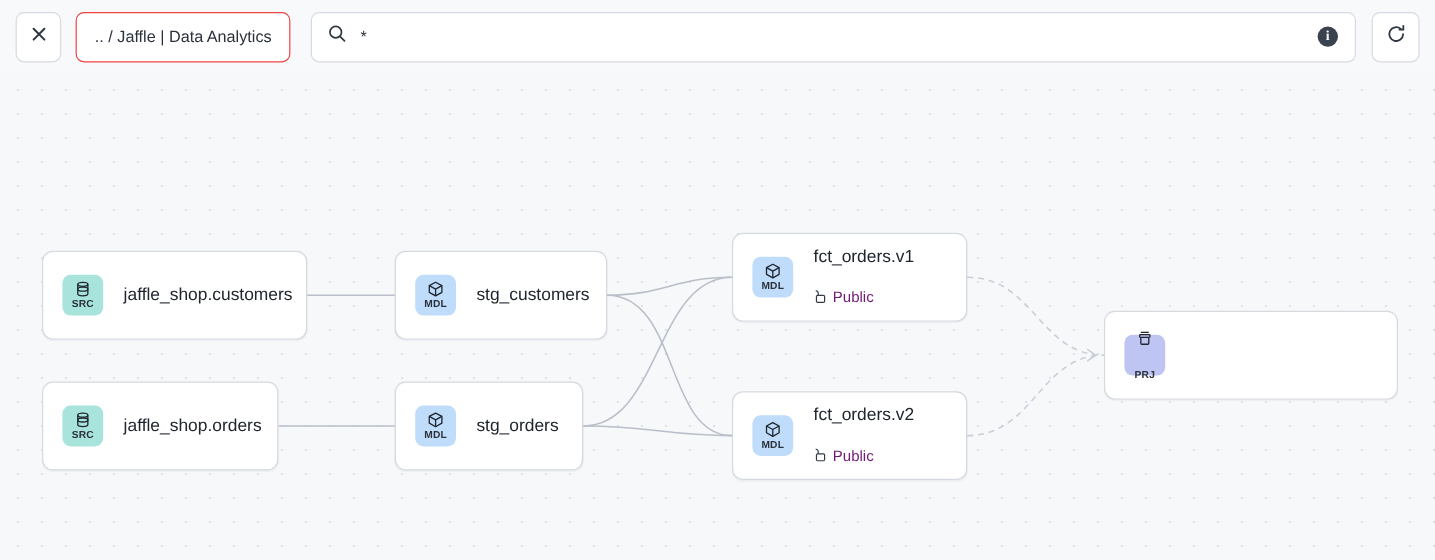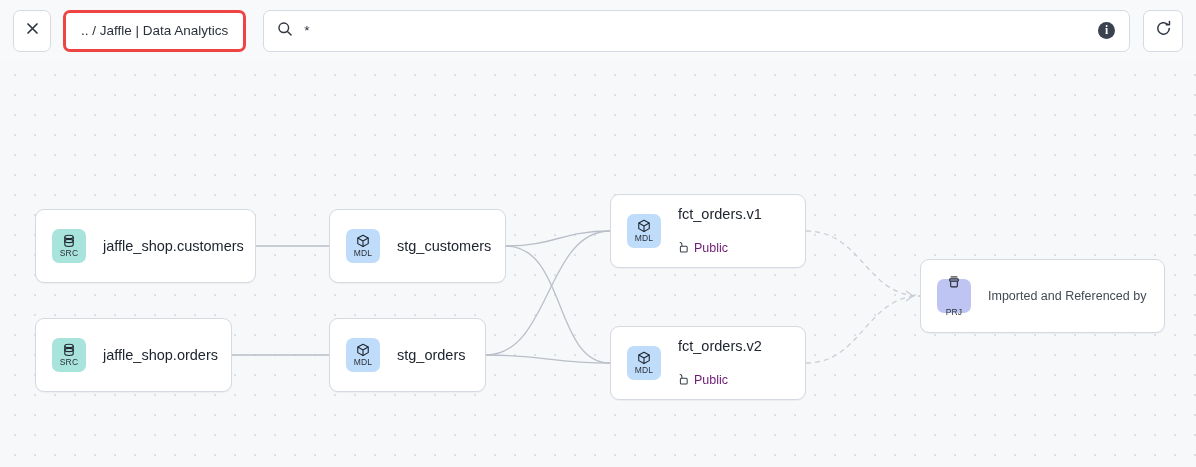--- a/index.html
+++ b/index.html
@@ -57,21 +57,21 @@
     cursor: pointer;
     flex: none;
   }
 
   #close-btn { width: 38px; }
 
   #breadcrumb {
     height: 42px;
     margin-left: 12px;
     padding: 0 15px;
-    border: 3px solid #ef4444;
+    border: 1px solid #ef4444;
     border-radius: 7px;
     background: #ffffff;
     display: flex;
     align-items: center;
     font-size: 13.5px;
     color: #2b313b;
     white-space: nowrap;
     cursor: pointer;
     flex: none;
   }
@@ -158,21 +158,21 @@
     gap: 0px;
   }
   .badge.src { background: #a8e3dc; }
   .badge.mdl { background: #bfdcfb; }
   .badge.prj { background: #bfc5f2; gap: 18px; }
 
   .badge svg { display: block; }
 
   .badge-txt {
     font-size: 8.5px;
-    font-weight: 400;
+    font-weight: 700;
     letter-spacing: 0.2px;
     color: #2b313b;
     line-height: 9px;
     margin-top: 1px;
   }
 
   .node-body {
     display: flex;
     flex-direction: column;
     justify-content: center;
@@ -353,21 +353,20 @@
       <span>
         <svg width="14" height="14" viewBox="0 0 16 16" fill="none" stroke="#20262f" stroke-width="1.25" stroke-linejoin="round">
           <path d="M4.2,2.2 H11.8"></path>
           <rect x="3.1" y="4.4" width="9.8" height="2.6" rx="0.8"></rect>
           <path d="M4.2,7.6 V12.6 C4.2,13.2 4.6,13.6 5.2,13.6 H10.8 C11.4,13.6 11.8,13.2 11.8,12.6 V7.6"></path>
         </svg>
       </span>
       <span class="badge-txt">PRJ</span>
     </div>
     <div class="node-body">
-      <div class="node-caption">Imported and Referenced by</div>
     </div>
   </div>
 
   <div id="toolbar">
 
     <div id="close-btn" class="tb-btn">
       <span>
         <svg width="15" height="15" viewBox="0 0 16 16" fill="none" stroke="#2f3640" stroke-width="1.8" stroke-linecap="round">
           <path d="M3.2,3.2 L12.8,12.8 M12.8,3.2 L3.2,12.8"></path>
         </svg>

